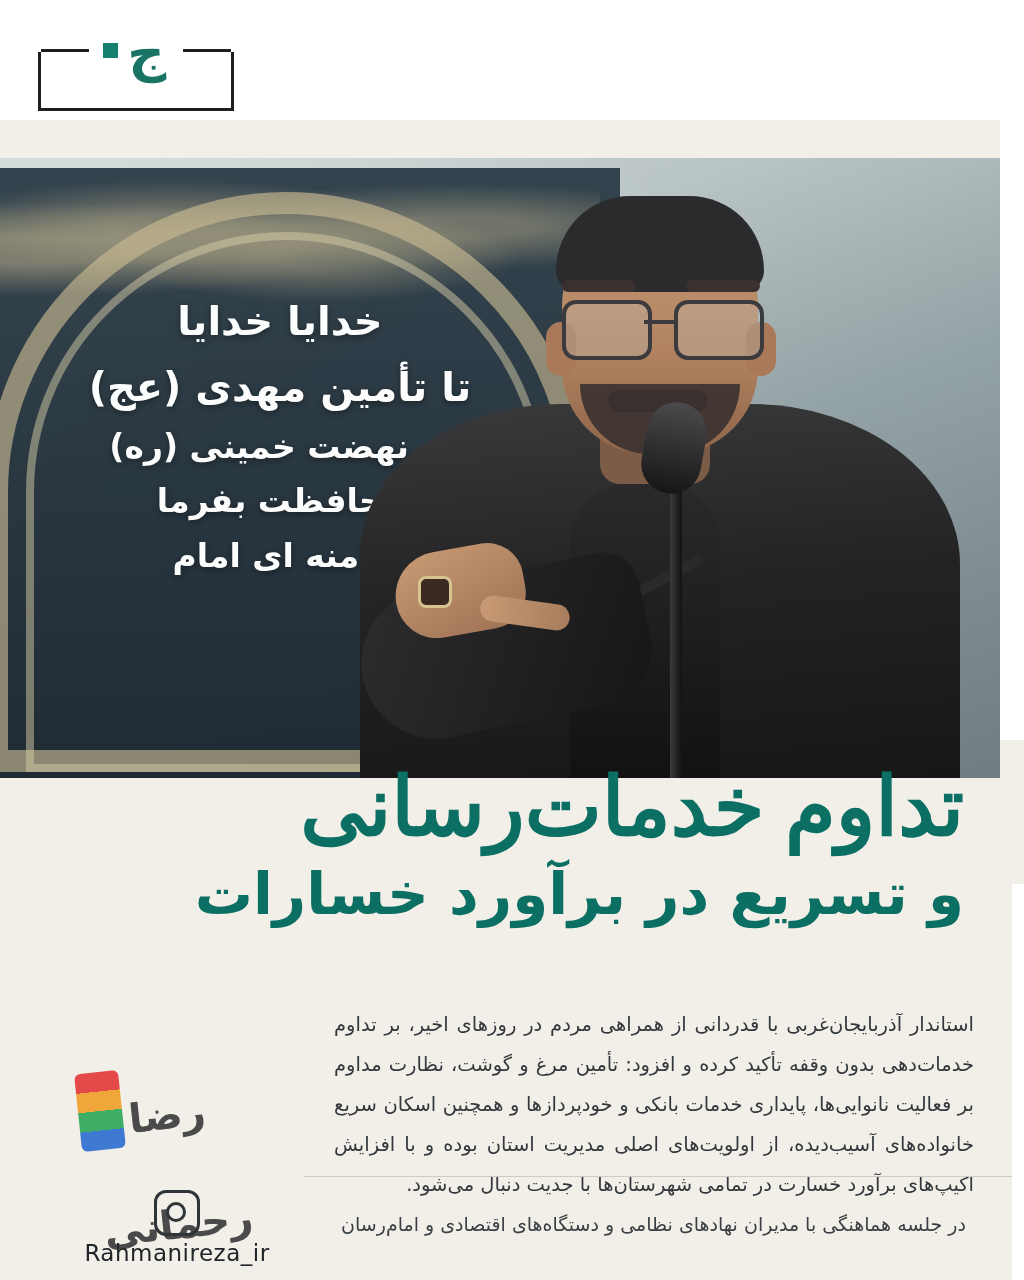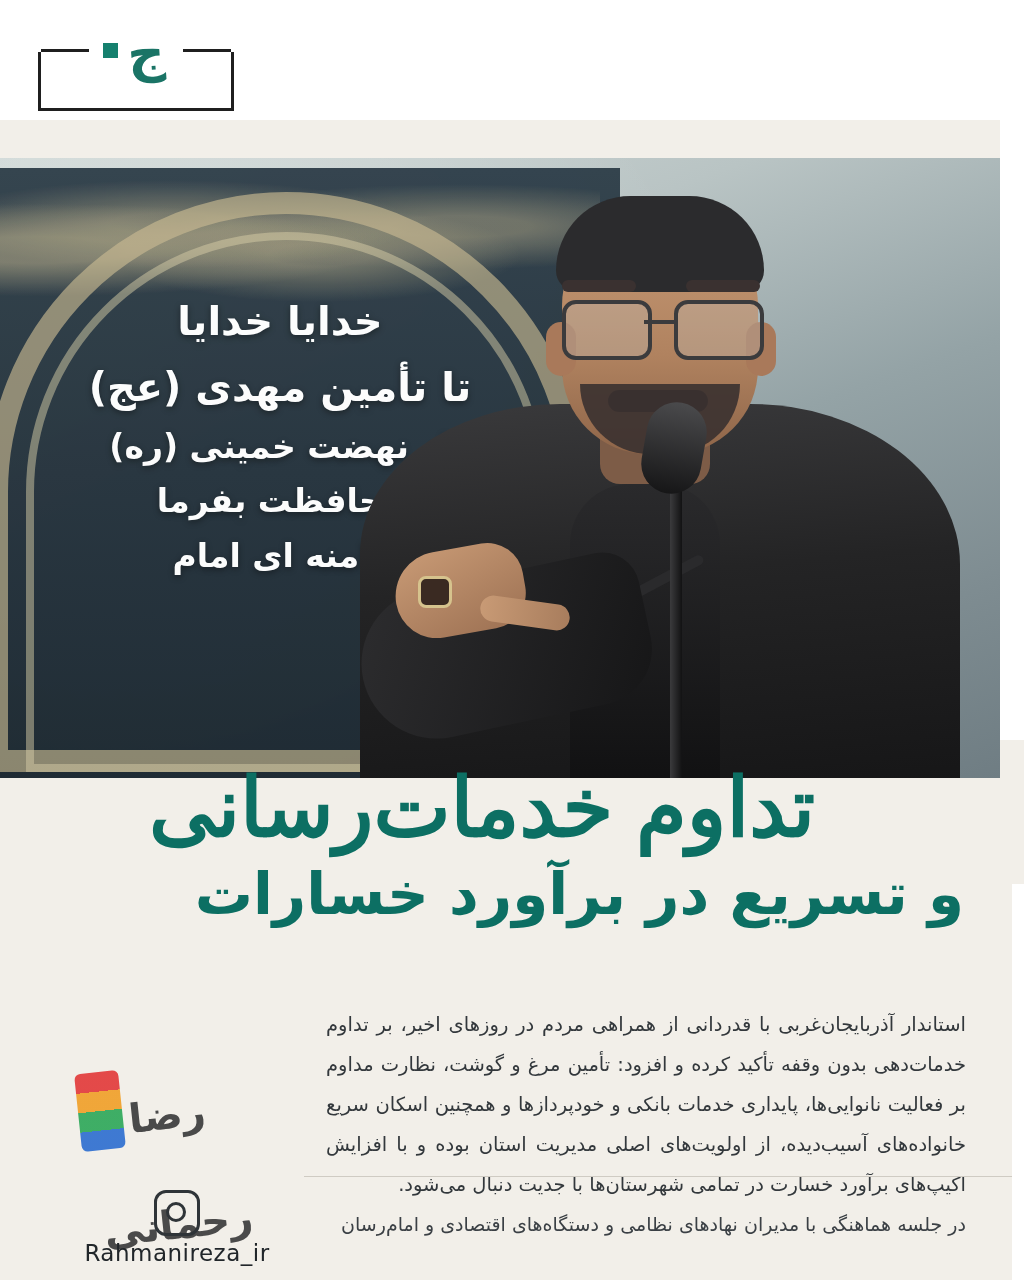--- a/index.html
+++ b/index.html
@@ -351,46 +351,46 @@
   
   .headline-wrap {
     position: absolute;
     top: 740px;
     left: 0;
     width: 1024px;
     padding: 0;
   }
   .headline-1 {
     direction: rtl;
-    text-align: center;
+    text-align: right;
     margin: 0 60px 0 0;
     padding-top: 22px;
     color: #0c6f63;
-    font-family: Liberation Sans, sans-serif;
+    font-family: Liberation Serif, serif;
     font-weight: 700;
     font-size: 82px;
     line-height: 1.12;
     letter-spacing: -1px;
   }
   .headline-2 {
     direction: rtl;
     text-align: right;
     margin: 6px 60px 0 0;
     color: #0c6f63;
     font-family: "DejaVu Sans", sans-serif;
     font-weight: 700;
     font-size: 58px;
     line-height: 1.2;
   }
 
   
   .body-text {
     position: absolute;
     top: 1005px;
-    right: 58px;
+    right: 50px;
     width: 640px;
     direction: rtl;
     text-align: justify;
     color: #33383c;
     font-family: "DejaVu Sans", sans-serif;
     font-size: 19.5px;
     line-height: 2.05;
   }
 
   

